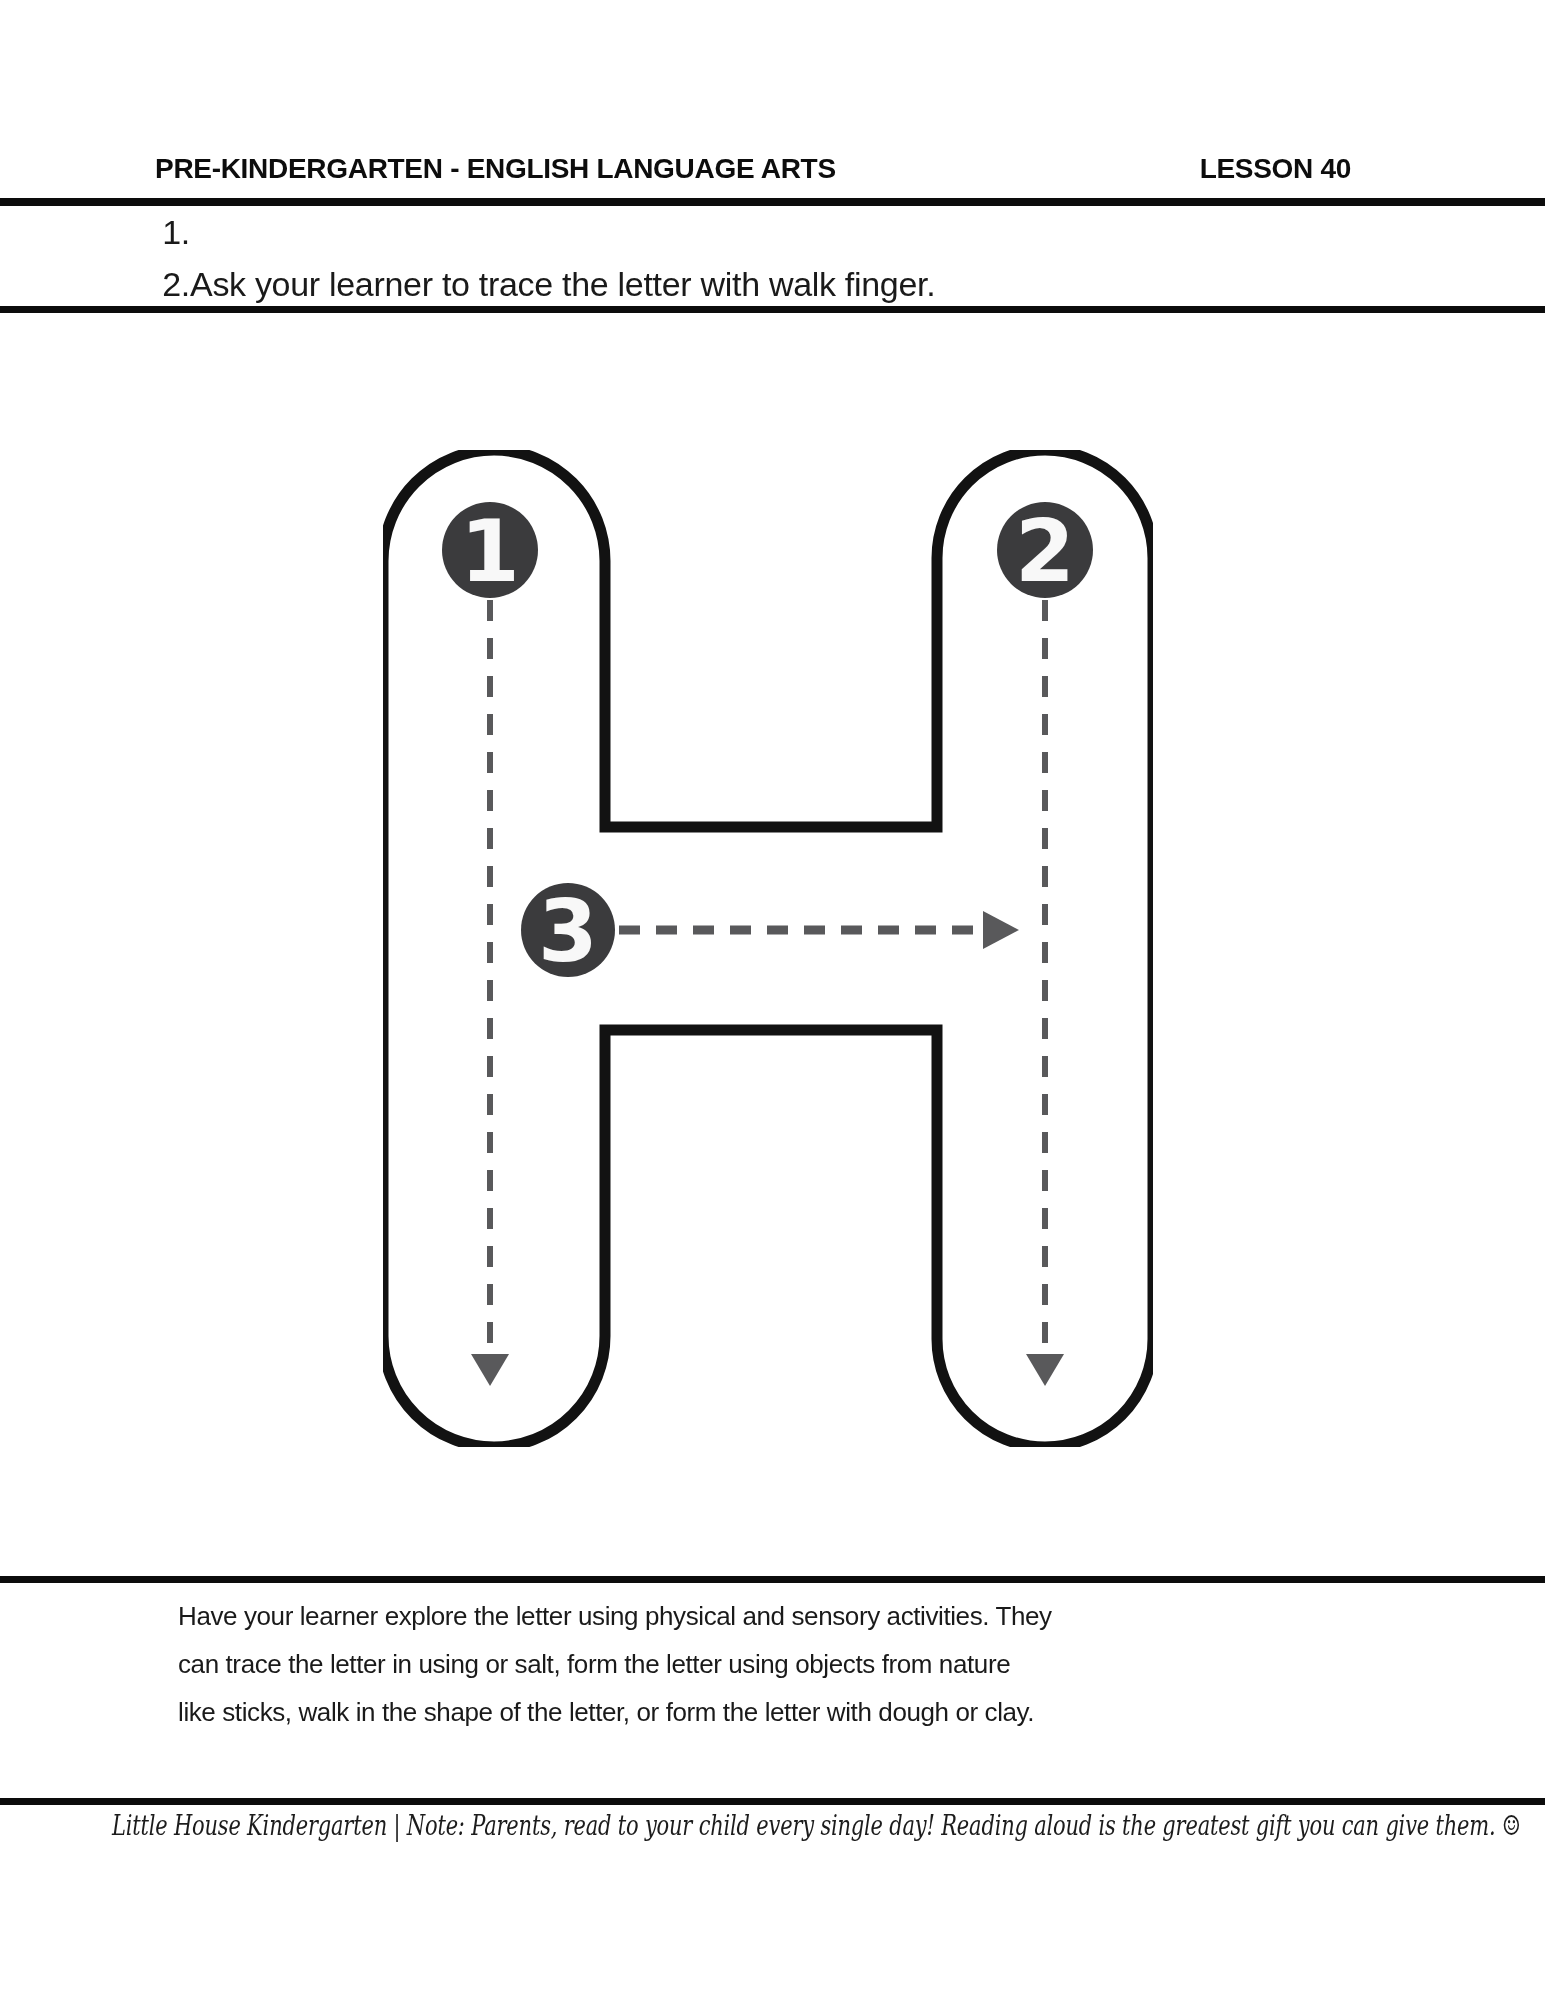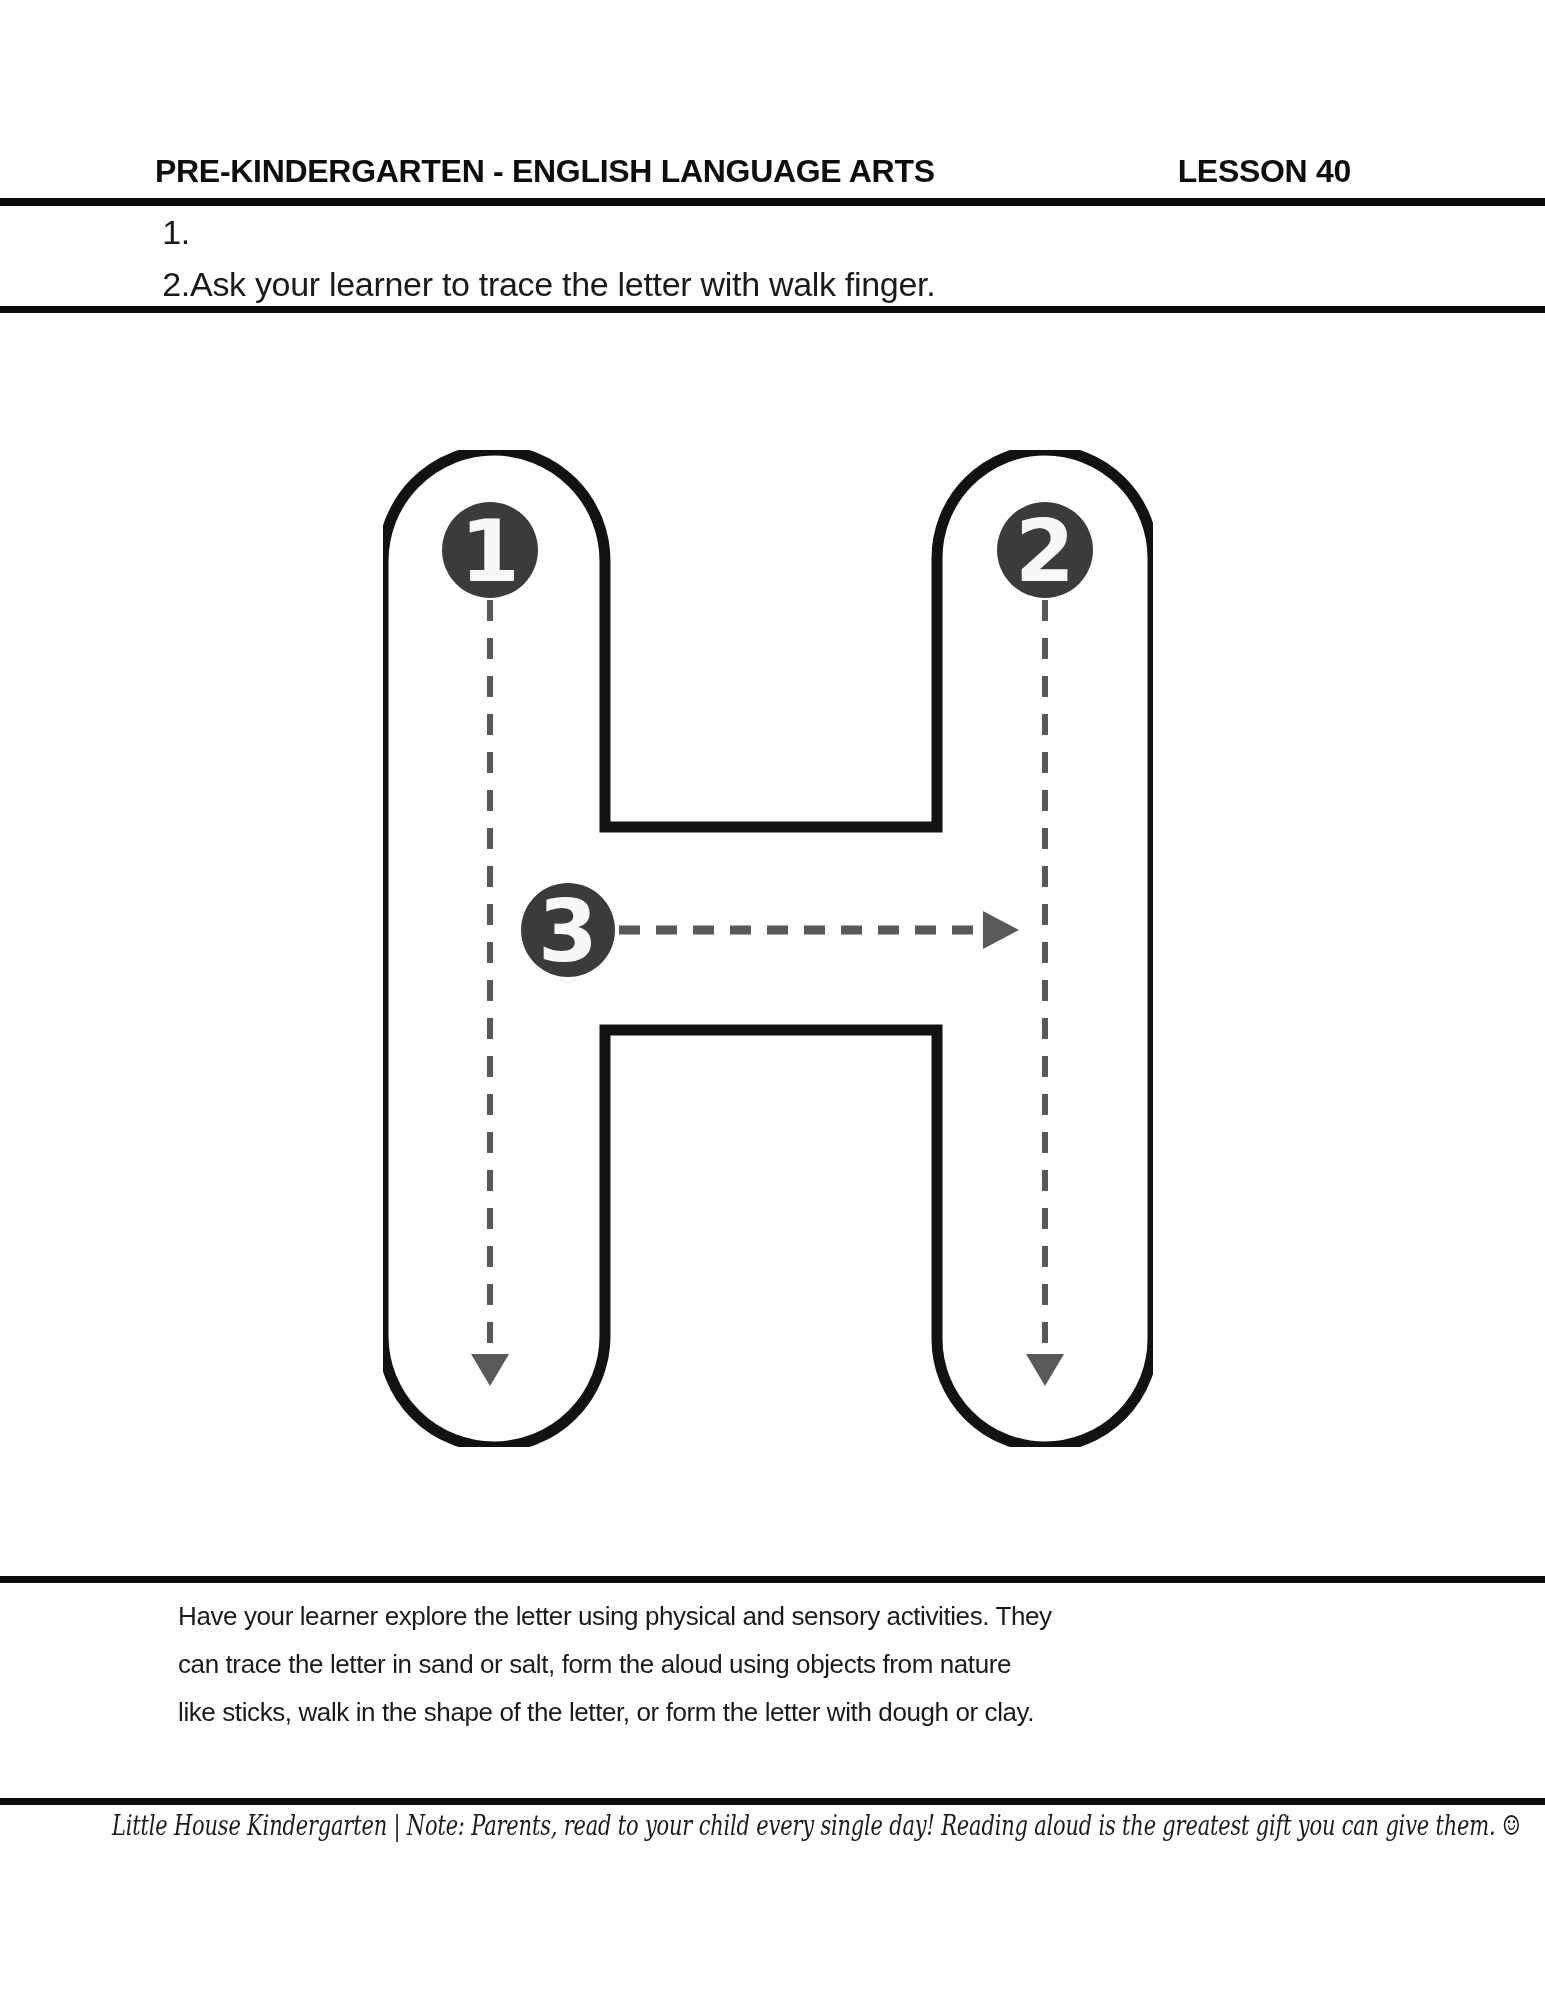--- a/index.html
+++ b/index.html
@@ -11,21 +11,21 @@
   }
   .rule { position:absolute; left:0; width:1545px; background:#0c0c0c; }
   #rule1 { top:198px; height:8px; }
   #rule2 { top:306px; height:7px; }
   #rule3 { top:1576px; height:7px; }
   #rule4 { top:1798px; height:7px; }
 
   .header {
     position:absolute; top:153px; left:155px; width:1196px;
     display:flex; justify-content:space-between; align-items:flex-end;
-    font-weight:700; font-size:32px; letter-spacing:-0.3px; color:#0d0d0d;
+    font-weight:700; font-size:28px; letter-spacing:-0.3px; color:#0d0d0d;
   }
 
   .instructions {
     position:absolute; top:206px; left:100px;
     font-size:34px; letter-spacing:-0.3px; line-height:52px; color:#1a1a1a;
   }
   .inst-row { display:flex; }
   .inst-num { display:inline-block; width:90px; text-align:right; }
 
   .letter-svg { position:absolute; left:383px; top:450px; }
@@ -91,21 +91,21 @@
     <line x1="236" y1="480" x2="596" y2="480" stroke="#59595b" stroke-width="9" stroke-dasharray="21 16"></line>
     <polygon points="600,461 600,499 636,480" fill="#59595b"></polygon>
     <circle cx="185" cy="480" r="47" fill="#3b3b3d"></circle>
     <text x="185" y="511" text-anchor="middle" font-family="DejaVu Sans, sans-serif" font-size="86" font-weight="bold" fill="#f8f8f8">3</text>
   </svg>
 
   <div id="rule3" class="rule"></div>
 
   <div class="activity">
     <div>Have your learner explore the letter using physical and sensory activities. They</div>
-    <div>can trace the letter in sand or salt, form the aloud using objects from nature</div>
+    <div>can trace the letter in using or salt, form the letter using objects from nature</div>
     <div>like sticks, walk in the shape of the letter, or form the letter with dough or clay.</div>
   </div>
 
   <div id="rule4" class="rule"></div>
 
   <div class="footer">
     <span>Little House Kindergarten | Note: Parents, read to your child every single day! Reading aloud is the greatest gift you can give them. ☺</span>
   </div>
 
 </div>

